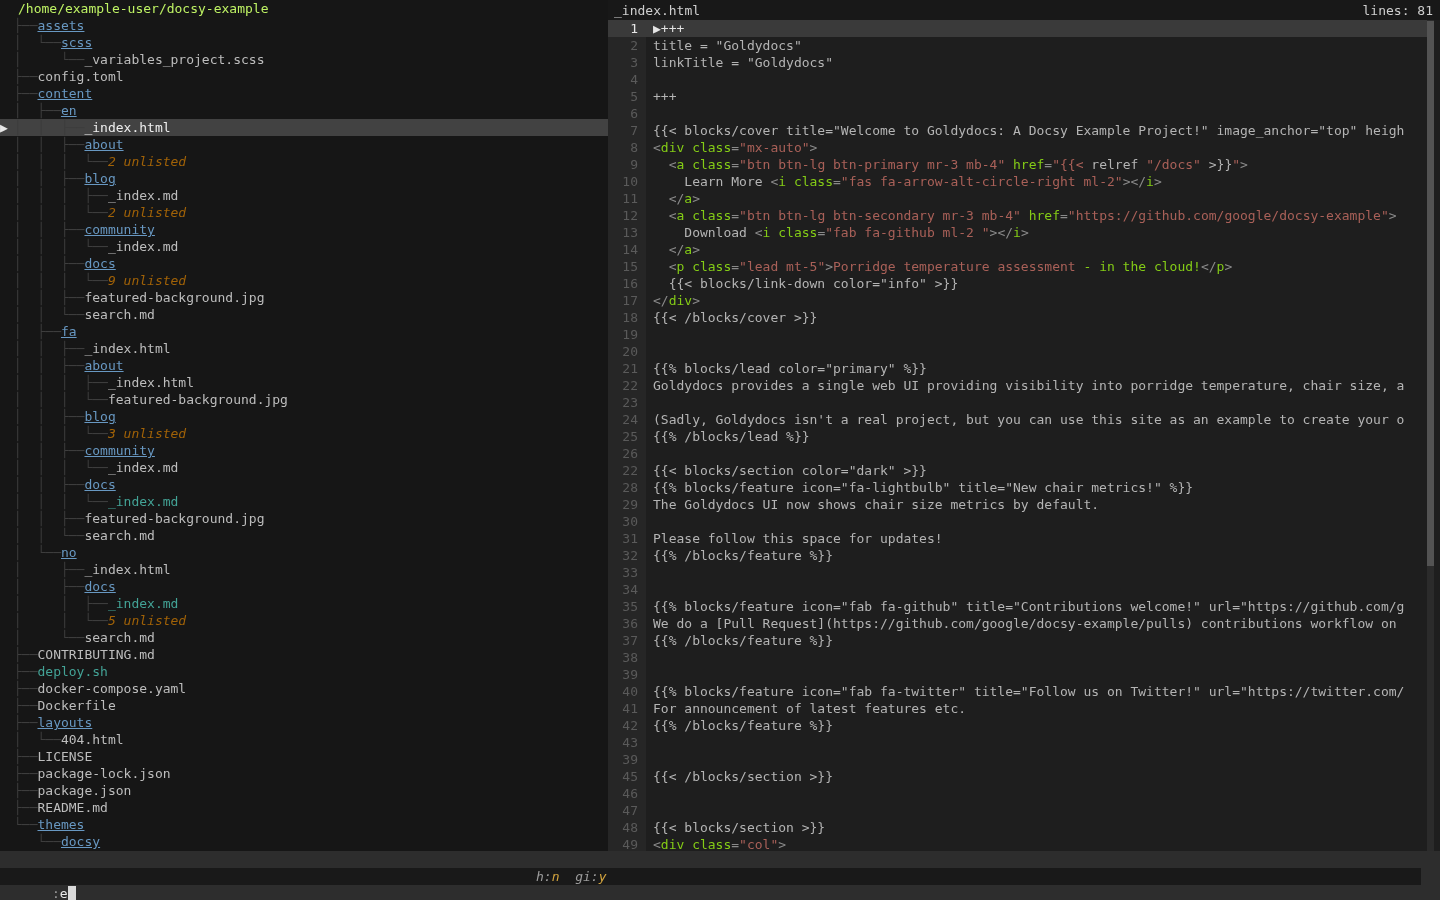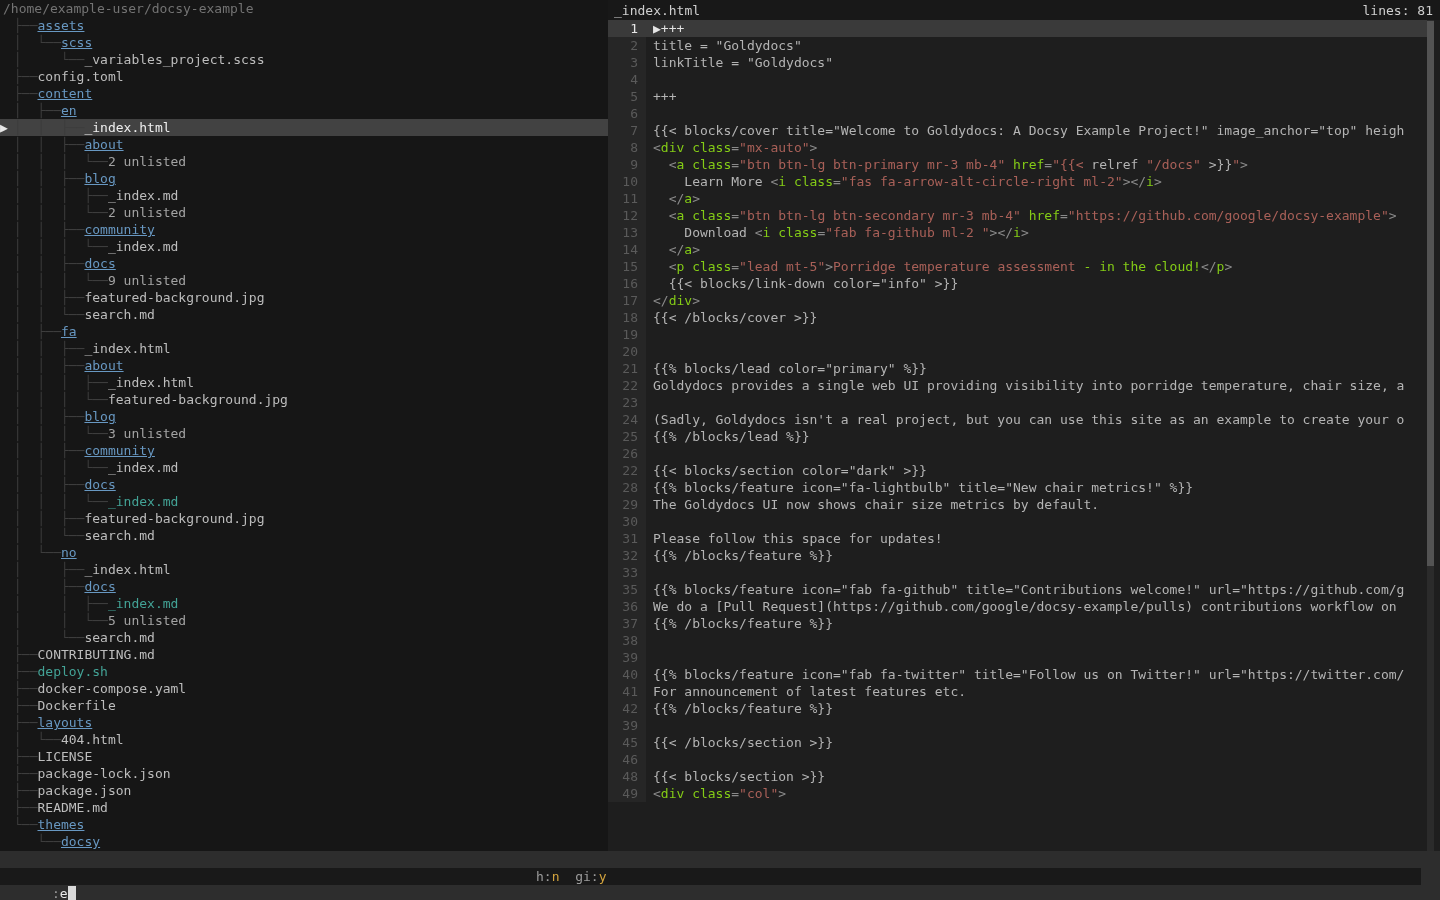--- a/index.html
+++ b/index.html
@@ -3,30 +3,30 @@
 <meta charset="utf-8">
 <style>
   * { margin:0; padding:0; box-sizing:border-box; }
   html,body { width:1440px; height:900px; overflow:hidden; background:#161616; }
   body, .mono { font-family:"DejaVu Sans Mono","Liberation Mono",monospace; font-size:13px; line-height:17px; }
   .app { width:1440px; height:900px; display:flex; flex-direction:column; }
   .main { height:851px; display:flex; overflow:hidden; }
 
   
   .left { width:608px; background:#161616; overflow:hidden; flex:none; }
-  .root-path { height:17px; padding-left:3px; color:#737373; white-space:pre; }
+  .root-path { height:17px; padding-left:18px; color:#bef264; white-space:pre; }
   .trow { height:17px; white-space:pre; display:flex; }
   .trow .ptr { width:14px; flex:none; color:#e8e8e8; }
   .trow .prefix { color:#3d3d3d; }
   .trow.sel { background:#424242; }
   .trow.sel .nm { color:#efefef; }
   .t-dir { color:#6898c2;text-decoration:underline; }
   .t-file { color:#bdbdbd; }
   .t-match { color:#43a396; }
-  .t-unlisted { color:#a3a3a3; }
+  .t-unlisted { color:#a16207; font-style:italic; }
 
   
   .right { flex:1; background:#1e1e1e; position:relative; overflow:hidden; }
   .phead { height:20px; background:#181818; color:#cfcfcf; display:flex; justify-content:space-between; align-items:center; padding:0 7px 0 6px; }
   .plines { position:absolute; top:20px; left:0; right:13px; bottom:0; overflow:hidden; }
   .cline { height:17px; display:flex; white-space:pre; }
   .cline .ln { width:38px; flex:none; background:#262626; color:#5a5a5a; text-align:right; padding-right:8px; }
   .cline .ct { padding-left:7px; overflow:hidden; }
   .cline.sel { background:#3a3a3a; }
   .cline.sel .ln { background:#3a3a3a; color:#e6e6e6; }
@@ -43,21 +43,21 @@
 
   
   .statusbar { height:17px; background:#2d2d2d; color:#c9c9c9; padding-left:14px; white-space:pre; }
   .c-w { color:#c9c9c9; }
   .c-y { color:#d3a43e; }
   .inputbar { height:17px; background:#2d2d2d; }
   .input-inner { width:1421px; height:17px; background:#191919; position:relative; white-space:pre; padding-left:5px; }
   .prompt { color:#9c9c9c; }
   .ival { color:#e8e8e8; }
   .cursor { display:inline-block; width:8px; height:14px; background:#d9d9d9; vertical-align:-2px; }
-  .flags { position:absolute; left:536px; top:0; }
+  .flags { position:absolute; left:536px; top:0;font-style:italic; }
   .flag-label { color:#9c9c9c; }
   .flag-value { color:#d3a43e; }
   .bottomfill { flex:1; background:#2d2d2d; }
 </style>
 </head>
 <body>
 
 <div class="app">
   <div class="main">
 
@@ -148,31 +148,34 @@
           <div class="cline"><span class="ln">24</span><span class="ct"><span class="c-p">(Sadly, Goldydocs isn't a real project, but you can use this site as an example to create your o</span></span></div>
           <div class="cline"><span class="ln">25</span><span class="ct"><span class="c-p">{{% /blocks/lead %}}</span></span></div>
           <div class="cline"><span class="ln">26</span><span class="ct"></span></div>
           <div class="cline"><span class="ln">22</span><span class="ct"><span class="c-p">{{&lt; blocks/section color="dark" &gt;}}</span></span></div>
           <div class="cline"><span class="ln">28</span><span class="ct"><span class="c-p">{{% blocks/feature icon="fa-lightbulb" title="New chair metrics!" %}}</span></span></div>
           <div class="cline"><span class="ln">29</span><span class="ct"><span class="c-p">The Goldydocs UI now shows chair size metrics by default.</span></span></div>
           <div class="cline"><span class="ln">30</span><span class="ct"></span></div>
           <div class="cline"><span class="ln">31</span><span class="ct"><span class="c-p">Please follow this space for updates!</span></span></div>
           <div class="cline"><span class="ln">32</span><span class="ct"><span class="c-p">{{% /blocks/feature %}}</span></span></div>
           <div class="cline"><span class="ln">33</span><span class="ct"></span></div>
+          <div class="cline"><span class="ln">34</span><span class="ct"></span></div>
           <div class="cline"><span class="ln">35</span><span class="ct"><span class="c-p">{{% blocks/feature icon="fab fa-github" title="Contributions welcome!" url="https://github.com/g</span></span></div>
           <div class="cline"><span class="ln">36</span><span class="ct"><span class="c-p">We do a [Pull Request](https://github.com/google/docsy-example/pulls) contributions workflow on</span></span></div>
           <div class="cline"><span class="ln">37</span><span class="ct"><span class="c-p">{{% /blocks/feature %}}</span></span></div>
           <div class="cline"><span class="ln">38</span><span class="ct"></span></div>
           <div class="cline"><span class="ln">39</span><span class="ct"></span></div>
           <div class="cline"><span class="ln">40</span><span class="ct"><span class="c-p">{{% blocks/feature icon="fab fa-twitter" title="Follow us on Twitter!" url="https://twitter.com/</span></span></div>
           <div class="cline"><span class="ln">41</span><span class="ct"><span class="c-p">For announcement of latest features etc.</span></span></div>
           <div class="cline"><span class="ln">42</span><span class="ct"><span class="c-p">{{% /blocks/feature %}}</span></span></div>
+          <div class="cline"><span class="ln">43</span><span class="ct"></span></div>
           <div class="cline"><span class="ln">39</span><span class="ct"></span></div>
           <div class="cline"><span class="ln">45</span><span class="ct"><span class="c-p">{{&lt; /blocks/section &gt;}}</span></span></div>
           <div class="cline"><span class="ln">46</span><span class="ct"></span></div>
+          <div class="cline"><span class="ln">47</span><span class="ct"></span></div>
           <div class="cline"><span class="ln">48</span><span class="ct"><span class="c-p">{{&lt; blocks/section &gt;}}</span></span></div>
           <div class="cline"><span class="ln">49</span><span class="ct"><span class="c-g">&lt;</span><span class="c-t">div</span><span class="c-p"> </span><span class="c-t">class</span><span class="c-g">=</span><span class="c-r">"col"</span><span class="c-g">&gt;</span></span></div>
         </div>
       <div class="sbar">
         <div class="sthumb"></div>
       </div>
     </div>
 
   </div>
 

